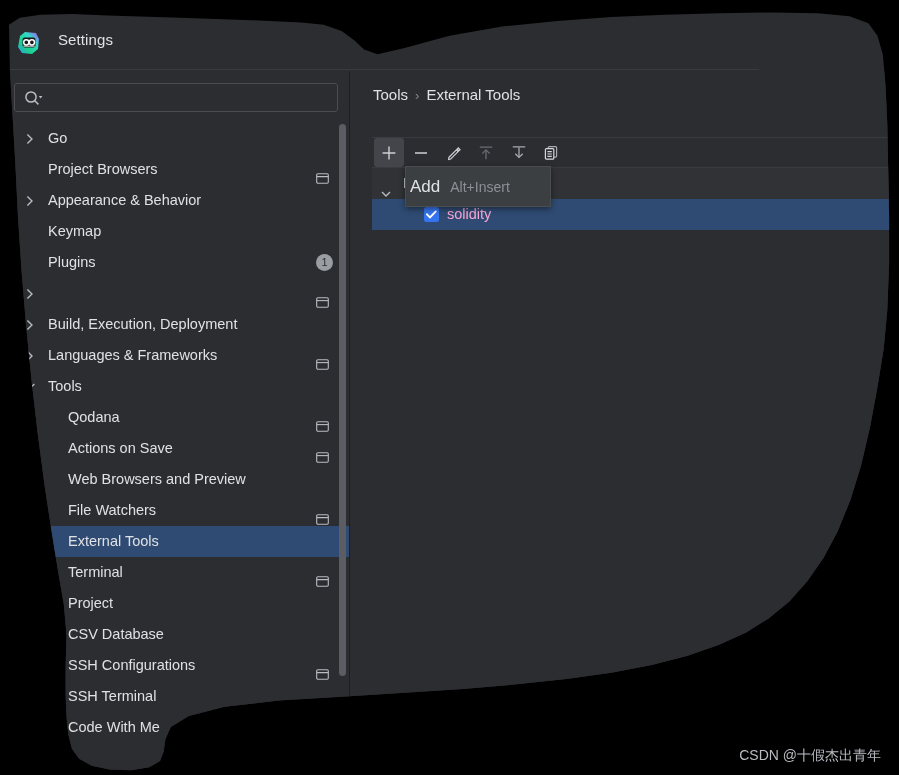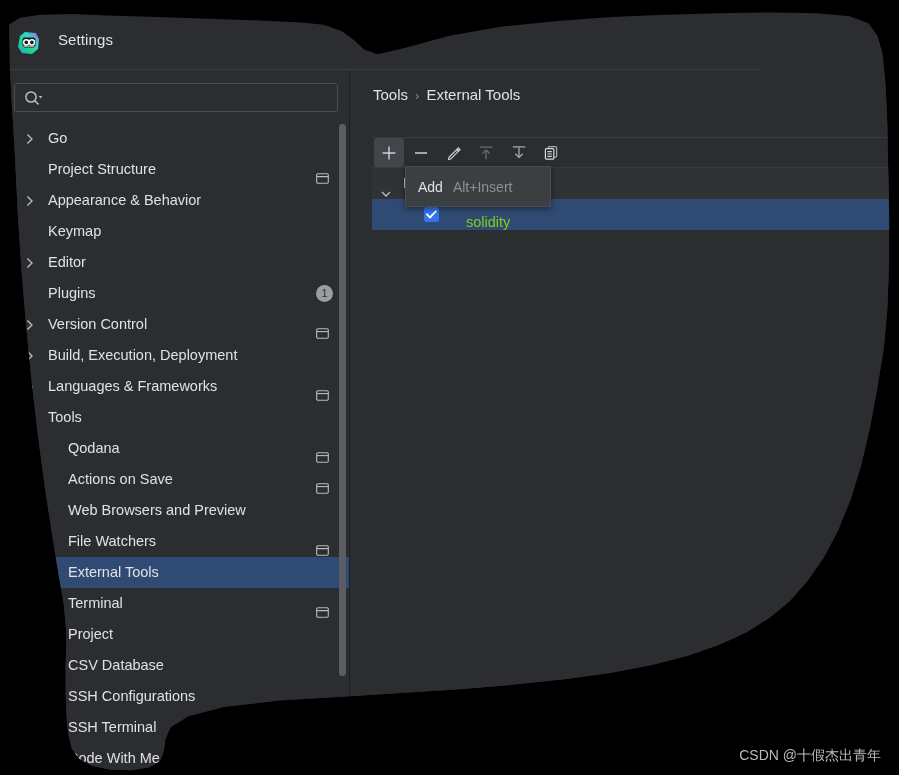--- a/index.html
+++ b/index.html
@@ -270,43 +270,42 @@
   .tt-check {
     position: absolute;
     left: 52px; top: 8px;
     width: 15px; height: 15px;
     background: #3574f0;
     border-radius: 2.5px;
   }
   .tt-check svg { position: absolute; left: 2px; top: 3px; }
   .tt-label-child {
     position: absolute;
-    left: 75px; top: 8px;
-    color: #84cc16;
-    margin-left: 19px;
+    left: 75px; top: 0;
+    color: #f9a8d4;
   }
 
   
   .tooltip {
     position: absolute;
     left: 405px; top: 166px;
     width: 146px;
     height: 41px;
     background: #3c3f41;
     border: 1px solid #4a4d50;
     box-sizing: border-box;
     z-index: 40;
     display: flex;
     align-items: center;
     box-shadow: 0 2px 6px rgba(0,0,0,.45);
   }
   .tt-title {
-    margin-left: 12px;
-    color: #dfe1e5;
-    font-size: 14px;
+    margin-left: 4px;
+    color: #dfe1e5;
+    font-size: 17px;
   }
   .tt-shortcut {
     margin-left: 10px;
     color: #8d9096;
     font-size: 14px;
   }
 
   
   .watermark {
     position: absolute;
@@ -361,56 +360,47 @@
         <div class="tree" id="tree-container">
             <div class="tree-row lvl0">
               <span class="arrow">
                 <svg width="12" height="12" viewBox="0 0 12 12">
                   <path d="M3.4 1.4 L8 6 L3.4 10.6" fill="none" stroke="#b9bcc2" stroke-width="1.35"></path>
                 </svg>
               </span>
               <span class="tlabel">Go</span>
             </div>
             <div class="tree-row lvl0">
-              <span class="tlabel">Project Structure</span>
+              <span class="tlabel">Project Browsers</span>
               <span class="mod-icon"><svg width="13" height="11" viewBox="0 0 13 11">
                   <rect x="0.7" y="0.7" width="11.6" height="9.6" rx="1.2" fill="none" stroke="#b9bcc2" stroke-width="1.1"></rect>
                   <line x1="0.7" y1="3.6" x2="12.3" y2="3.6" stroke="#b9bcc2" stroke-width="1.1"></line>
                 </svg></span>
             </div>
             <div class="tree-row lvl0">
               <span class="arrow">
                 <svg width="12" height="12" viewBox="0 0 12 12">
                   <path d="M3.4 1.4 L8 6 L3.4 10.6" fill="none" stroke="#b9bcc2" stroke-width="1.35"></path>
                 </svg>
               </span>
               <span class="tlabel">Appearance &amp; Behavior</span>
             </div>
             <div class="tree-row lvl0">
               <span class="tlabel">Keymap</span>
             </div>
             <div class="tree-row lvl0">
+              <span class="tlabel">Plugins</span>
+              <span class="count-badge">1</span>
+            </div>
+            <div class="tree-row lvl0">
               <span class="arrow">
                 <svg width="12" height="12" viewBox="0 0 12 12">
                   <path d="M3.4 1.4 L8 6 L3.4 10.6" fill="none" stroke="#b9bcc2" stroke-width="1.35"></path>
                 </svg>
               </span>
-              <span class="tlabel">Editor</span>
-            </div>
-            <div class="tree-row lvl0">
-              <span class="tlabel">Plugins</span>
-              <span class="count-badge">1</span>
-            </div>
-            <div class="tree-row lvl0">
-              <span class="arrow">
-                <svg width="12" height="12" viewBox="0 0 12 12">
-                  <path d="M3.4 1.4 L8 6 L3.4 10.6" fill="none" stroke="#b9bcc2" stroke-width="1.35"></path>
-                </svg>
-              </span>
-              <span class="tlabel">Version Control</span>
               <span class="mod-icon"><svg width="13" height="11" viewBox="0 0 13 11">
                   <rect x="0.7" y="0.7" width="11.6" height="9.6" rx="1.2" fill="none" stroke="#b9bcc2" stroke-width="1.1"></rect>
                   <line x1="0.7" y1="3.6" x2="12.3" y2="3.6" stroke="#b9bcc2" stroke-width="1.1"></line>
                 </svg></span>
             </div>
             <div class="tree-row lvl0">
               <span class="arrow">
                 <svg width="12" height="12" viewBox="0 0 12 12">
                   <path d="M3.4 1.4 L8 6 L3.4 10.6" fill="none" stroke="#b9bcc2" stroke-width="1.35"></path>
                 </svg>

